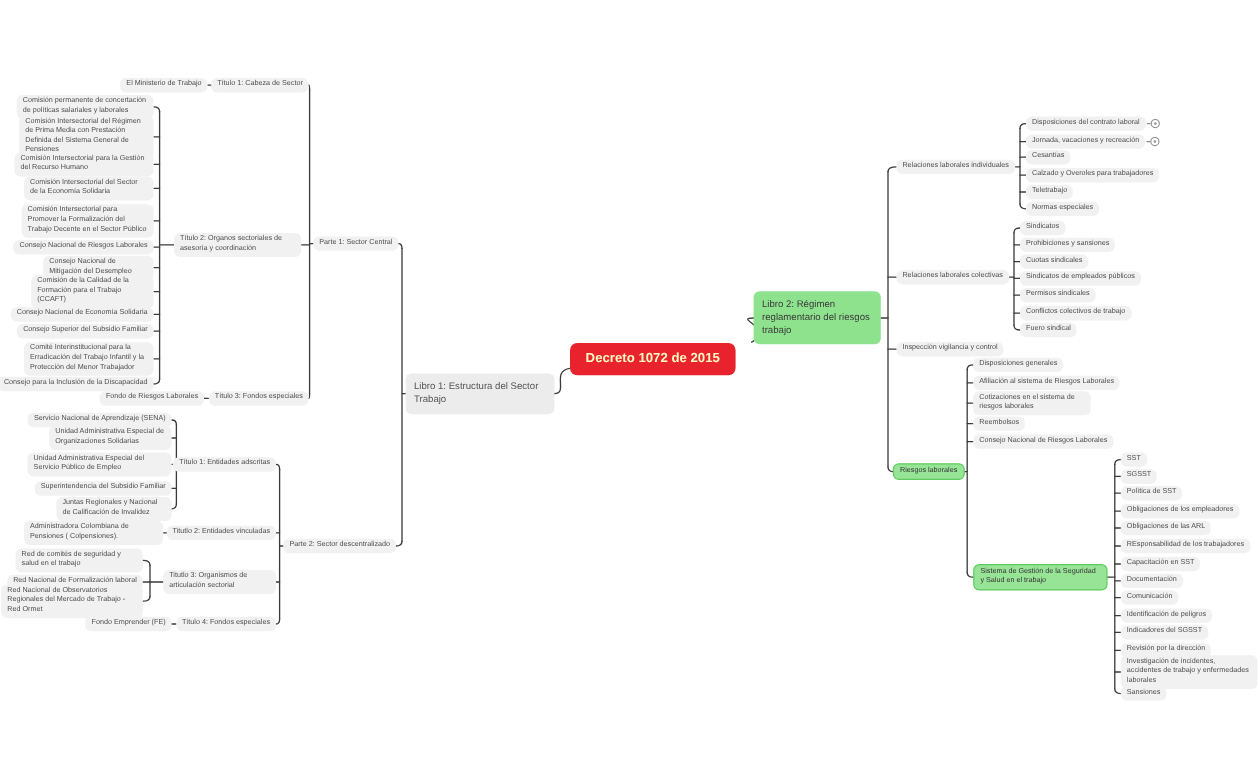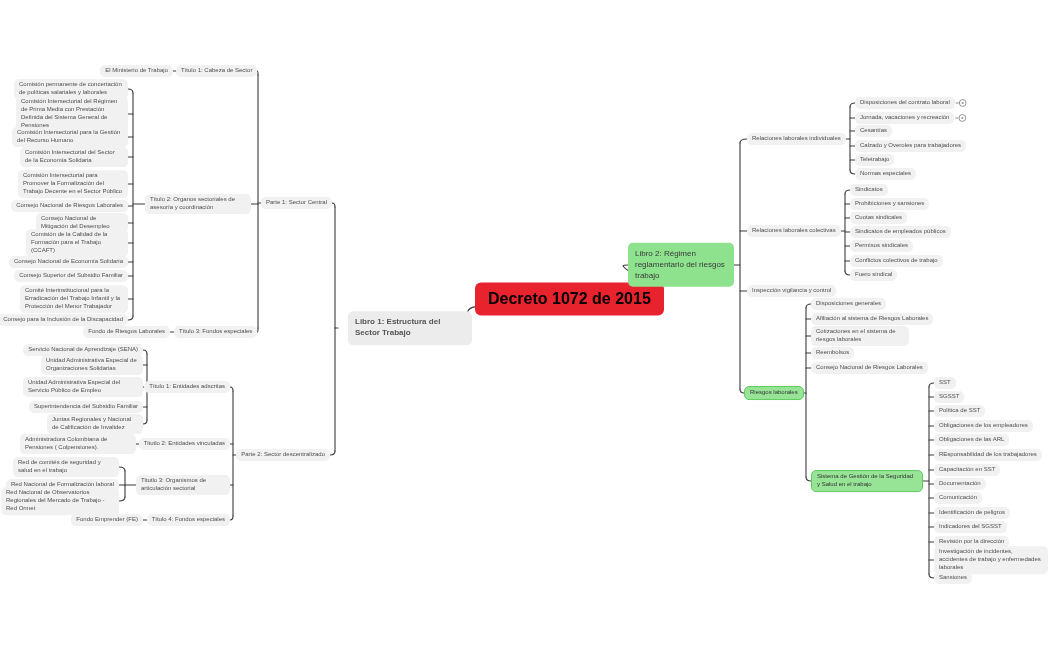--- a/index.html
+++ b/index.html
@@ -7,21 +7,21 @@
           font-family:"Liberation Sans",sans-serif;}
   .canvas svg{position:absolute;left:0;top:0;width:1050px;height:650px;}
   .node{position:absolute;transform:translateY(-50%);background:var(--node-bg,#f1f1f1);
         color:var(--node-text,#4e4e4e);font-size:6px;line-height:1.32;padding:2px 5px;
         border-radius:5px;white-space:nowrap;}
   .node.wrapped{white-space:normal;}
   .node.greenpill{background:var(--green-pill,#97e497);border:1px solid var(--green-border,#5ecb5e);color:#333;}
   .node.libro{font-size:8px;line-height:1.35;padding:6px 7px;border-radius:5px;background:#ececec;
               color:#555;white-space:normal;}
   .node.libro.green{background:var(--green-box,#8ee28e);color:#3a3a3a;}
-  .node.rootnode{background:var(--root-bg,#e8232e);color:#000000;font-weight:bold;font-size:16px;
+  .node.rootnode{background:var(--root-bg,#e8232e);color:#fef9c3;font-weight:bold;font-size:11px;
                  padding:6px 13px;border-radius:6px;white-space:nowrap;}
 </style>
 </head>
 <body>
 
 <div class="canvas" id="canvas">
   <svg id="edges">
       <g fill="none" stroke="#3b3b3b" stroke-width="1.1" stroke-linecap="round">
         <path d="M 257.375 71 Q 258 71 258 75"></path>
         <path d="M 258 75 L 258 328"></path>
@@ -141,21 +141,21 @@
       <div class="node wrapped" style="top: 223px; right: 922px; width: 82px;">Consejo Nacional de Mitigación del Desempleo</div>
       <div class="node wrapped" style="top: 243px; right: 922px; width: 92px;">Comisión de la Calidad de la Formación para el Trabajo (CCAFT)</div>
       <div class="node" style="top: 262px; right: 922px;">Consejo Nacional de Economía Solidaria</div>
       <div class="node" style="top: 276px; right: 922px;">Consejo Superior del Subsidio Familiar</div>
       <div class="node wrapped" style="top: 299px; right: 922px; width: 98px;">Comité Interinstitucional para la Erradicación del Trabajo Infantil y la Protección del Menor Trabajador</div>
       <div class="node" style="top: 320px; right: 922px;">Consejo para la Inclusión de la Discapacidad</div>
       <div class="node wrapped" style="top: 204px; left: 145px; width: 96px;">Título 2: Organos sectoriales de asesoría y coordinación</div>
       <div class="node" style="top: 332px; left: 174px;">Título 3: Fondos especiales</div>
       <div class="node" style="top: 332px; right: 880px;">Fondo de Riesgos Laborales</div>
       <div class="node" style="top: 203px; left: 261px;">Parte 1: Sector Central</div>
-      <div class="node wrapped libro" style="top: 328px; left: 348px; width: 110px; font-weight: bold;">Libro 1: Estructura del Sector Trabajo</div>
+      <div class="node wrapped libro" style="top: 328px; left: 338px; width: 110px;">Libro 1: Estructura del Sector Trabajo</div>
       <div class="node" style="top: 455px; right: 720px;">Parte 2: Sector descentralizado</div>
       <div class="node" style="top: 387px; right: 820px;">Título 1: Entidades adscritas</div>
       <div class="node" style="top: 350px; right: 907px;">Servicio Nacional de Aprendizaje (SENA)</div>
       <div class="node wrapped" style="top: 365px; right: 907px; width: 92px;">Unidad Administrativa Especial de Organizaciones Solidarias</div>
       <div class="node wrapped" style="top: 387px; right: 907px; width: 110px;">Unidad Administrativa Especial del Servicio Público de Empleo</div>
       <div class="node" style="top: 407px; right: 907px;">Superintendencia del Subsidio Familiar</div>
       <div class="node wrapped" style="top: 424px; right: 907px; width: 86px;">Juntas Regionales y Nacional de Calificación de Invalidez</div>
       <div class="node" style="top: 444px; right: 820px;">Titutlo 2: Entidades vinculadas</div>
       <div class="node wrapped" style="top: 444px; right: 914px; width: 106px;">Administradora Colombiana de Pensiones ( Colpensiones).</div>
       <div class="node wrapped" style="top: 485px; right: 820px; width: 84px;">Titutlo 3: Organismos de articulación sectorial</div>

